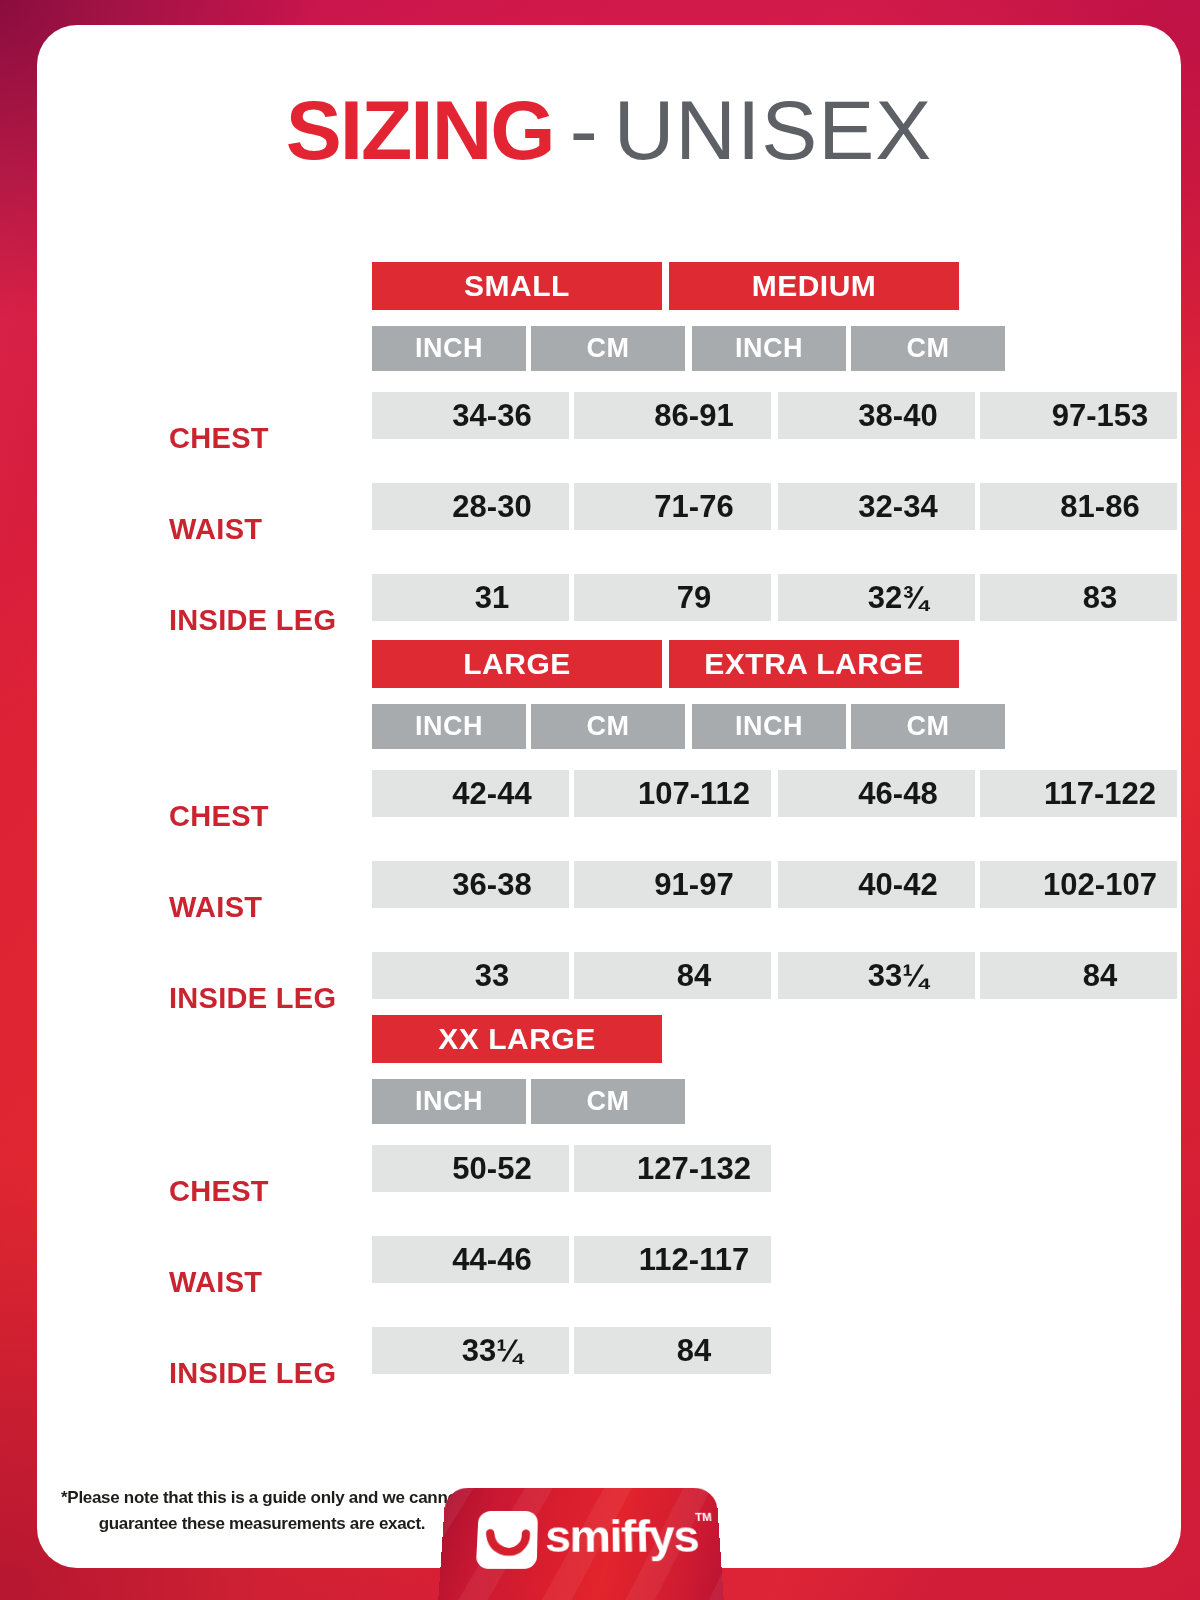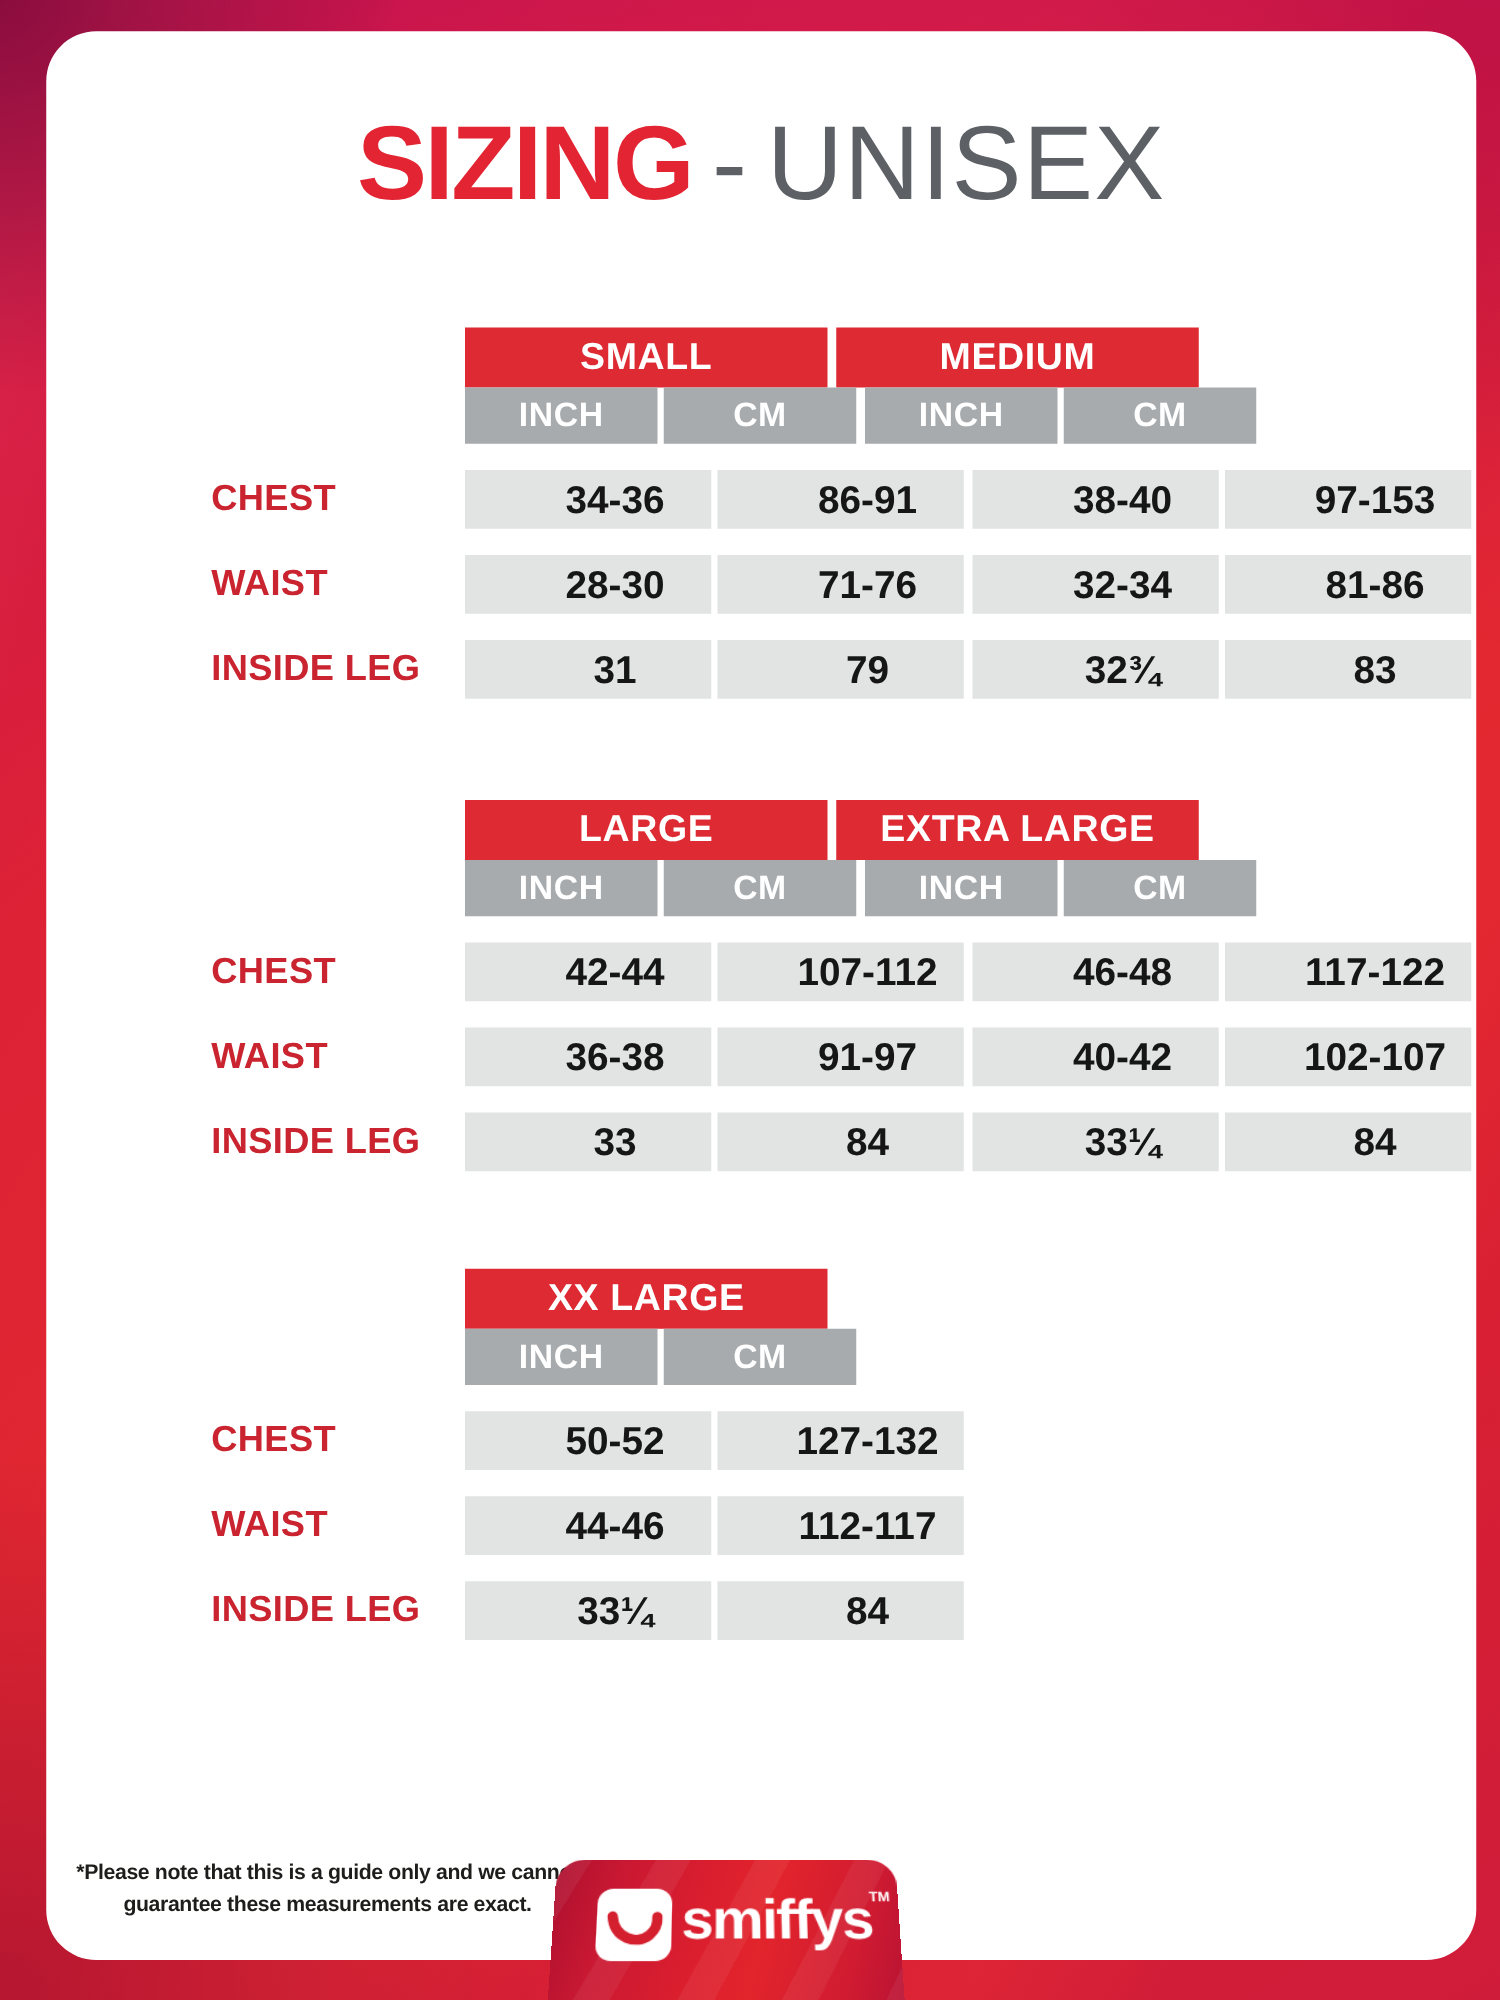--- a/index.html
+++ b/index.html
@@ -28,31 +28,31 @@
   .t-desc{color:#5d6166;font-weight:400;letter-spacing:1px;}
   
   .tables-host{position:absolute;inset:0;}
   .size-table{position:absolute;left:132px;}
   .hdr-row{display:flex;gap:7px;margin-left:203px;}
   .size-hdr{
     width:290px;height:48px;background:#dd2a33;color:#ffffff;
     display:flex;align-items:center;justify-content:center;
     font-size:30px;font-weight:bold;letter-spacing:.5px;
   }
-  .unit-row{display:flex;gap:7px;margin-left:203px;}
+  .unit-row{display:flex;gap:7px;margin-left:203px;margin-top:16px;}
   .cell-group{display:flex;gap:5px;}
   .unit-cell{
     width:154px;height:45px;background:#a7abae;color:#ffffff;
     display:flex;align-items:center;justify-content:center;
     font-size:27px;font-weight:bold;letter-spacing:.5px;
   }
   .data-row{display:flex;margin-top:21px;}
   .row-label{
     width:203px;height:47px;display:flex;align-items:center;
-    color:#c9242f;font-size:29px;font-weight:bold;letter-spacing:.3px;
+    color:#c9242f;font-size:29px;font-weight:bold;letter-spacing:.3px;margin-top:23px;
   }
   .cells{display:flex;gap:7px;}
   .val-cell{
     width:154px;height:47px;background:#e2e4e3;color:#161616;
     display:flex;align-items:center;justify-content:center;
     font-size:31px;font-weight:bold;padding-left:43px;
   }
   
   .note{
     position:absolute;left:0;top:1460px;width:450px;text-align:center;

